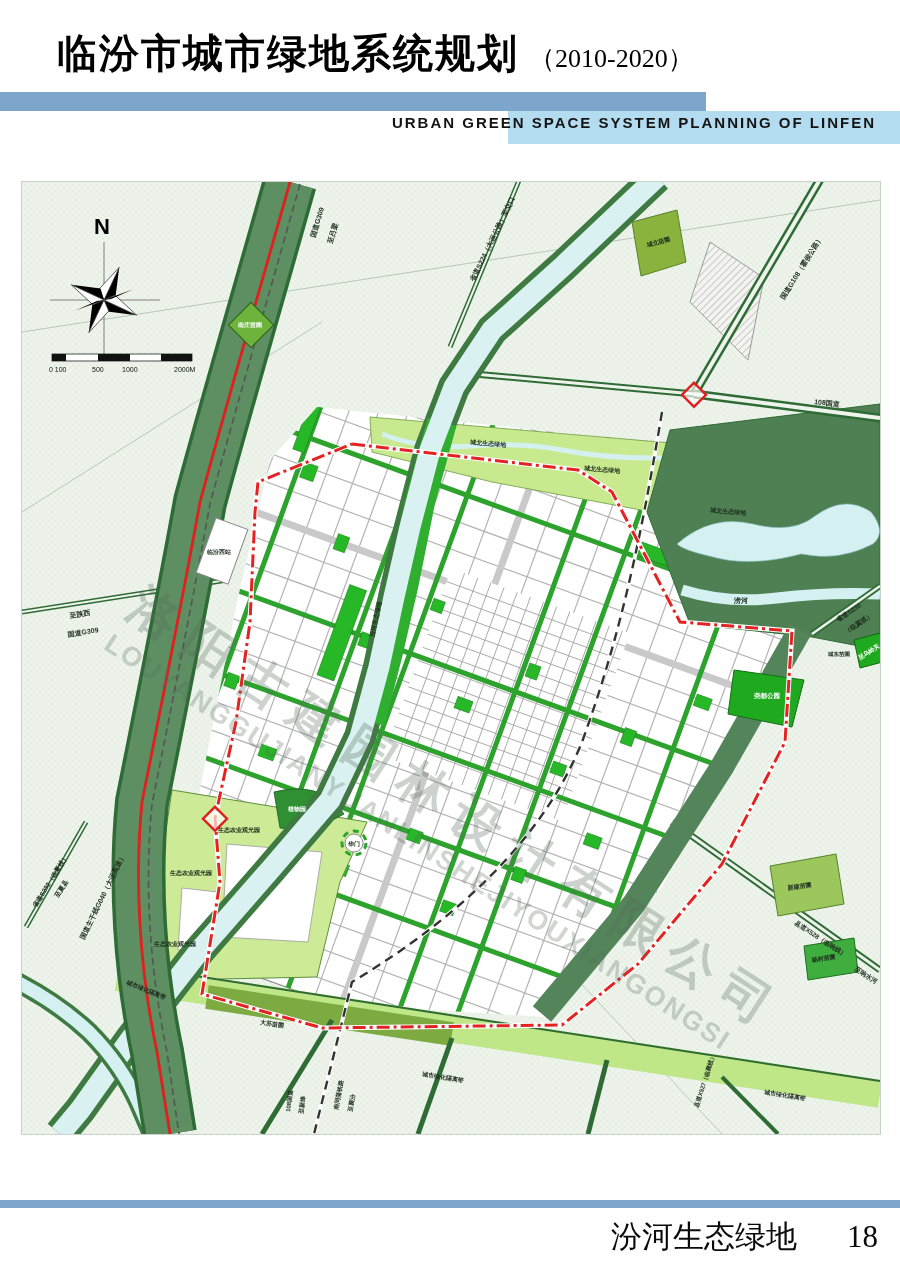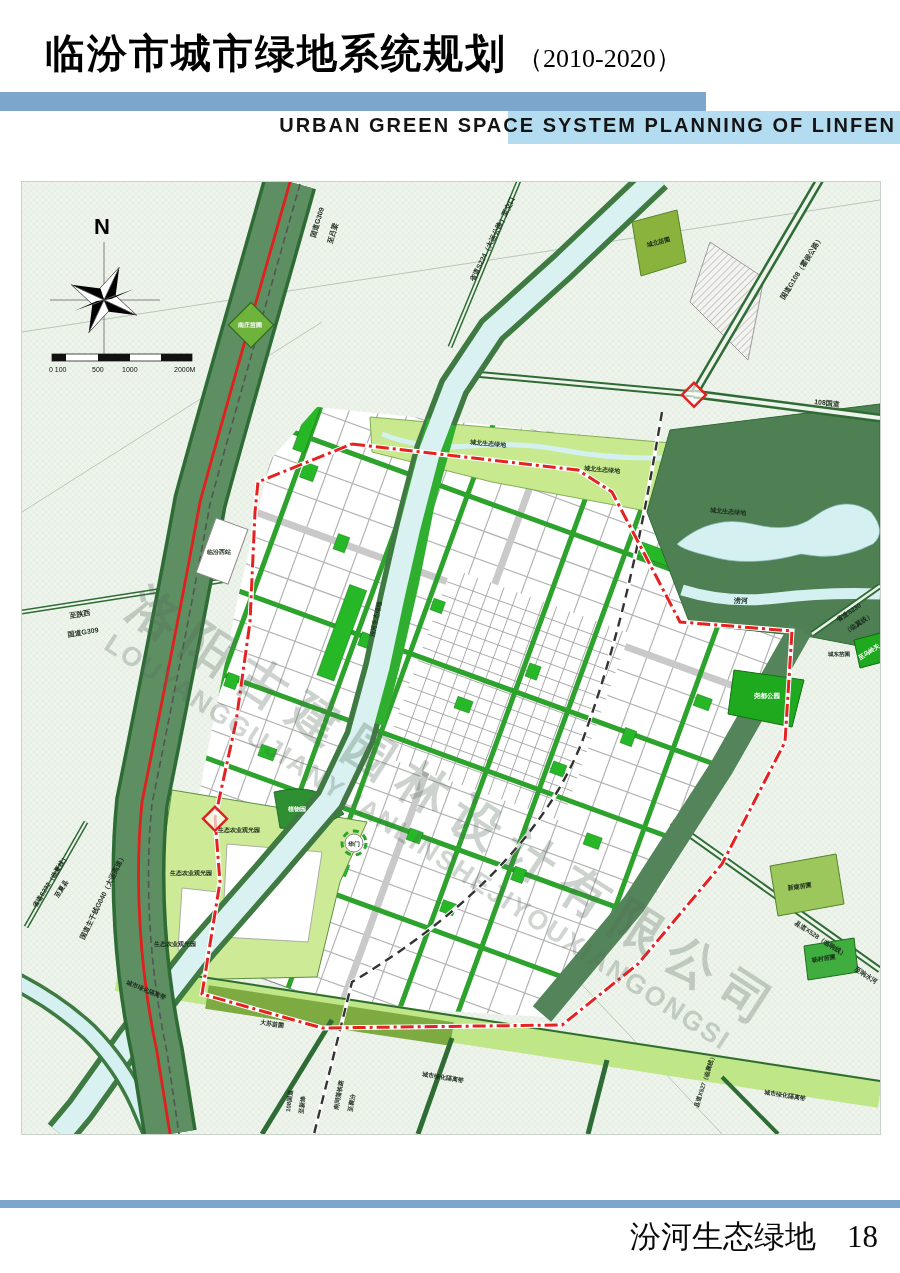--- a/index.html
+++ b/index.html
@@ -1,45 +1,45 @@
 <!DOCTYPE html>
 <html><head>
 <meta charset="utf-8">
 <style>
   html,body{margin:0;padding:0;background:#ffffff;}
   body{width:900px;height:1273px;position:relative;overflow:hidden;
        font-family:"Liberation Sans",sans-serif;}
 
   
-  .title-row{position:absolute;left:45px;top:26px;white-space:nowrap;
+  .title-row{position:absolute;left:57px;top:26px;white-space:nowrap;
              font-family:"Liberation Serif",serif;color:#000;}
   .title-zh{font-size:40px;font-weight:700;letter-spacing:2px;}
   .title-period{font-size:26px;font-weight:400;margin-left:10px;}
   .bar-dark{position:absolute;left:0;top:92px;width:706px;height:19px;background:#7CA6CB;}
   .bar-light{position:absolute;left:508px;top:111px;width:392px;height:33px;background:#B4DCF1;}
-  .subtitle-en{position:absolute;right:4px;top:114px;white-space:nowrap;
-               font-size:20px;font-weight:700;letter-spacing:2px;color:#141414;
+  .subtitle-en{position:absolute;right:24px;top:114px;white-space:nowrap;
+               font-size:15px;font-weight:700;letter-spacing:2px;color:#141414;
                font-family:"Liberation Sans",sans-serif;}
 
   
   .map-frame{position:absolute;left:21px;top:181px;width:858px;height:952px;
              background:#eef4ec;border:1px solid #c9d2c9;overflow:hidden;}
   .map-frame svg{position:absolute;left:0;top:0;}
   .watermark{position:absolute;left:130px;top:390px;transform:rotate(33deg);
              transform-origin:0 0;pointer-events:none;white-space:nowrap;}
   .watermark .wm-zh{font-family:"Liberation Serif",serif;font-weight:700;
              font-size:50px;letter-spacing:14px;color:rgba(85,105,90,0.30);}
   .watermark .wm-py{font-family:"Liberation Sans",sans-serif;font-weight:700;
              font-size:27px;letter-spacing:2px;color:rgba(85,105,90,0.28);}
 
   
   .bar-bottom{position:absolute;left:0;top:1200px;width:900px;height:8px;background:#7CA6CB;}
   .footer-title{position:absolute;right:22px;top:1216px;white-space:nowrap;
                 font-family:"Liberation Serif",serif;font-size:31px;color:#0a0a0a;}
-  .footer-title .pageno{margin-left:31px;text-align:center;}
+  .footer-title .pageno{margin-left:50px;text-align:center;}
 </style>
 </head>
 <body>
 
 <div class="title-row">
   <span class="title-zh">临汾市城市绿地系统规划</span><span class="title-period">（2010-2020）</span>
 </div>
 <div class="bar-dark"></div>
 <div class="bar-light"></div>
 <div class="subtitle-en">URBAN GREEN SPACE SYSTEM PLANNING OF LINFEN</div>

